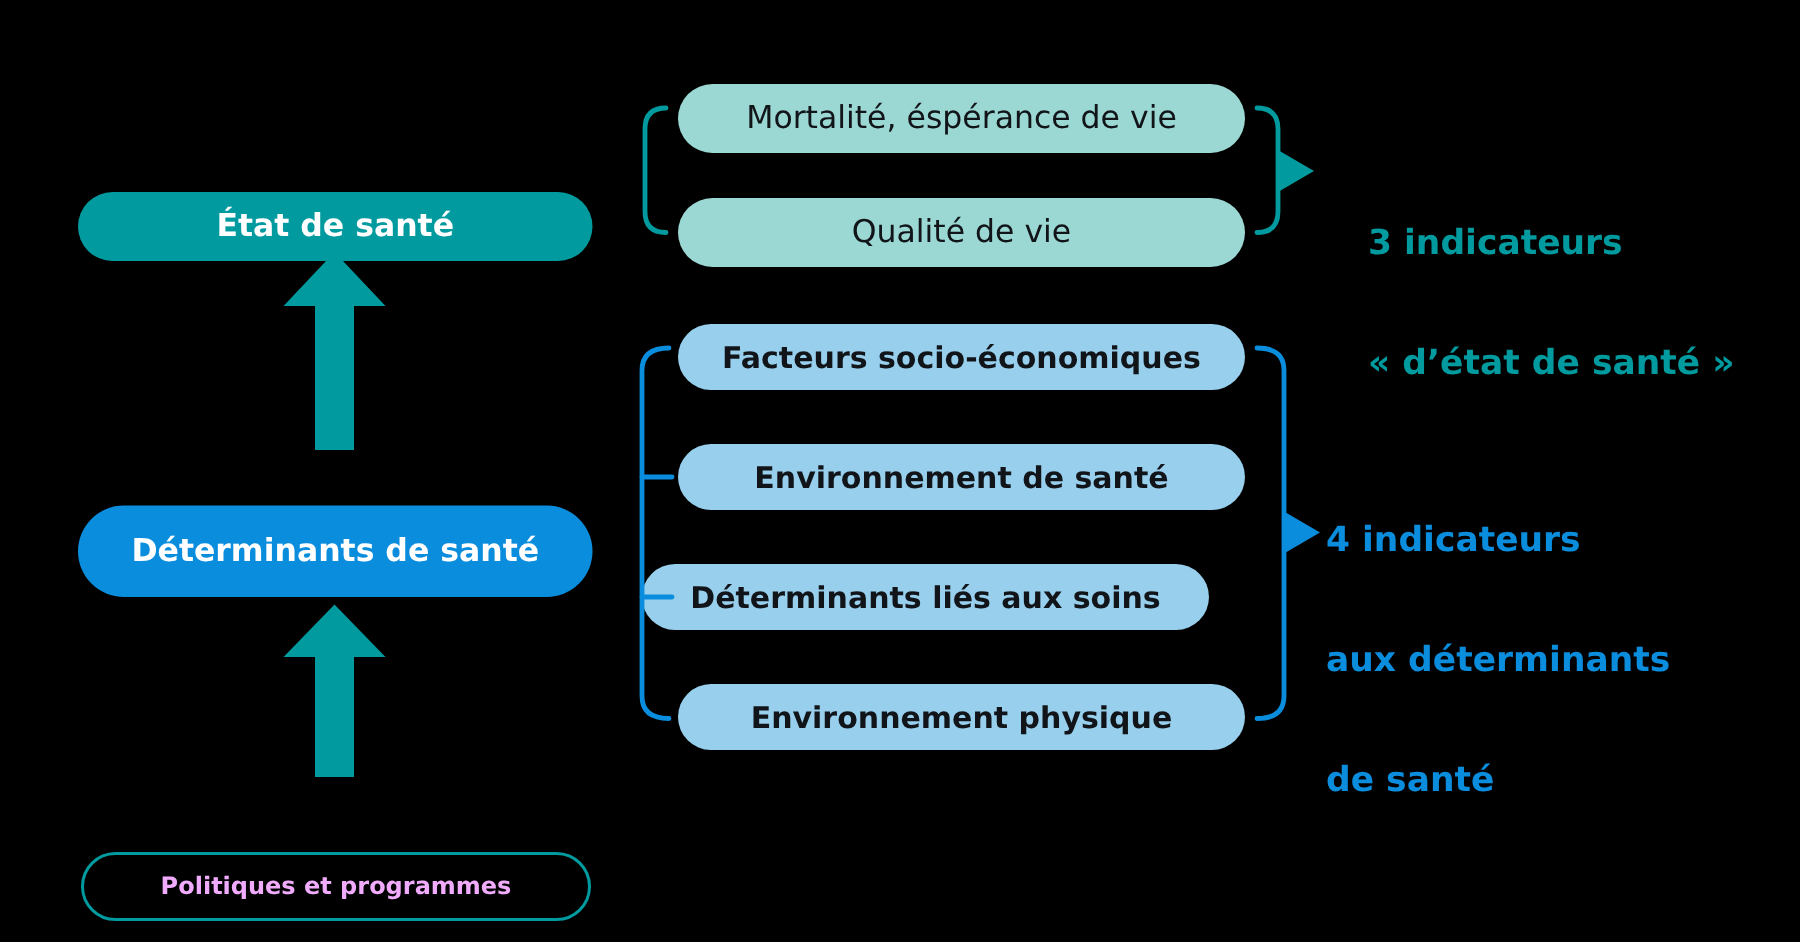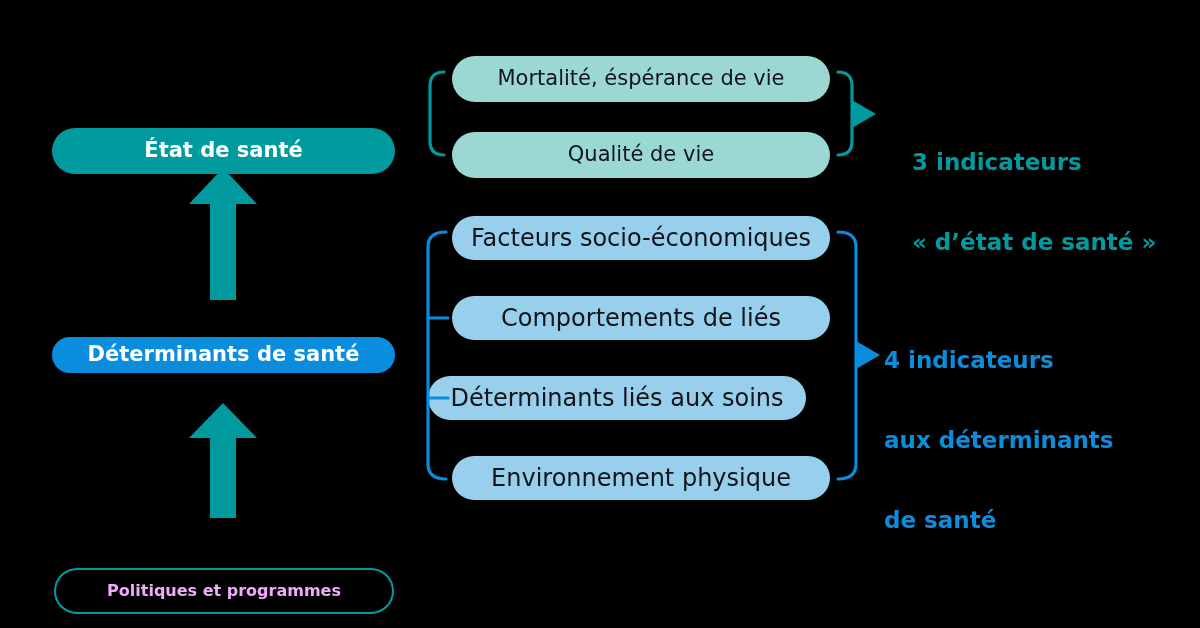--- a/index.html
+++ b/index.html
@@ -55,22 +55,22 @@
   
   .pill.mint {
     background: #9BD8D3;
     color: #111418;
     font-weight: 500;
     font-size: 21px;
   }
   .pill.lightblue {
     background: #97CFEC;
     color: #111418;
-    font-weight: 400;
-    font-size: 24px;
+    font-weight: 700;
+    font-size: 20px;
   }
 
   
   .overlay {
     position: absolute;
     left: 0;
     top: 0;
     width: 1200px;
     height: 628px;
     pointer-events: none;
@@ -88,42 +88,42 @@
 </style>
 </head>
 <body>
 
 <div id="canvas">
 
   <div class="pill solid-teal" style="left:52px; top:92px; width:343px; height:46px;">
     <span>État de santé</span>
   </div>
 
-  <div class="pill solid-blue" style="left:52px; top:337px; width:343px; height:36px;">
+  <div class="pill solid-blue" style="left:52px; top:337px; width:343px; height:61px;">
     <span>Déterminants de santé</span>
   </div>
 
   <div class="pill outline-teal" style="left:54px; top:527px; width:340px; height:46px;">
     <span>Politiques et programmes</span>
   </div>
 
   <div class="pill mint" style="left:452px; top:56px; width:378px; height:46px;">
     <span>Mortalité, éspérance de vie</span>
   </div>
 
   <div class="pill mint" style="left:452px; top:132px; width:378px; height:46px;">
     <span>Qualité de vie</span>
   </div>
 
   <div class="pill lightblue" style="left:452px; top:216px; width:378px; height:44px;">
     <span>Facteurs socio-économiques</span>
   </div>
 
   <div class="pill lightblue" style="left:452px; top:296px; width:378px; height:44px;">
-    <span>Comportements de liés</span>
+    <span>Environnement de santé</span>
   </div>
 
   <div class="pill lightblue" style="left:428px; top:376px; width:378px; height:44px;">
     <span>Déterminants liés aux soins</span>
   </div>
 
   <div class="pill lightblue" style="left:452px; top:456px; width:378px; height:44px;">
     <span>Environnement physique</span>
   </div>
 

